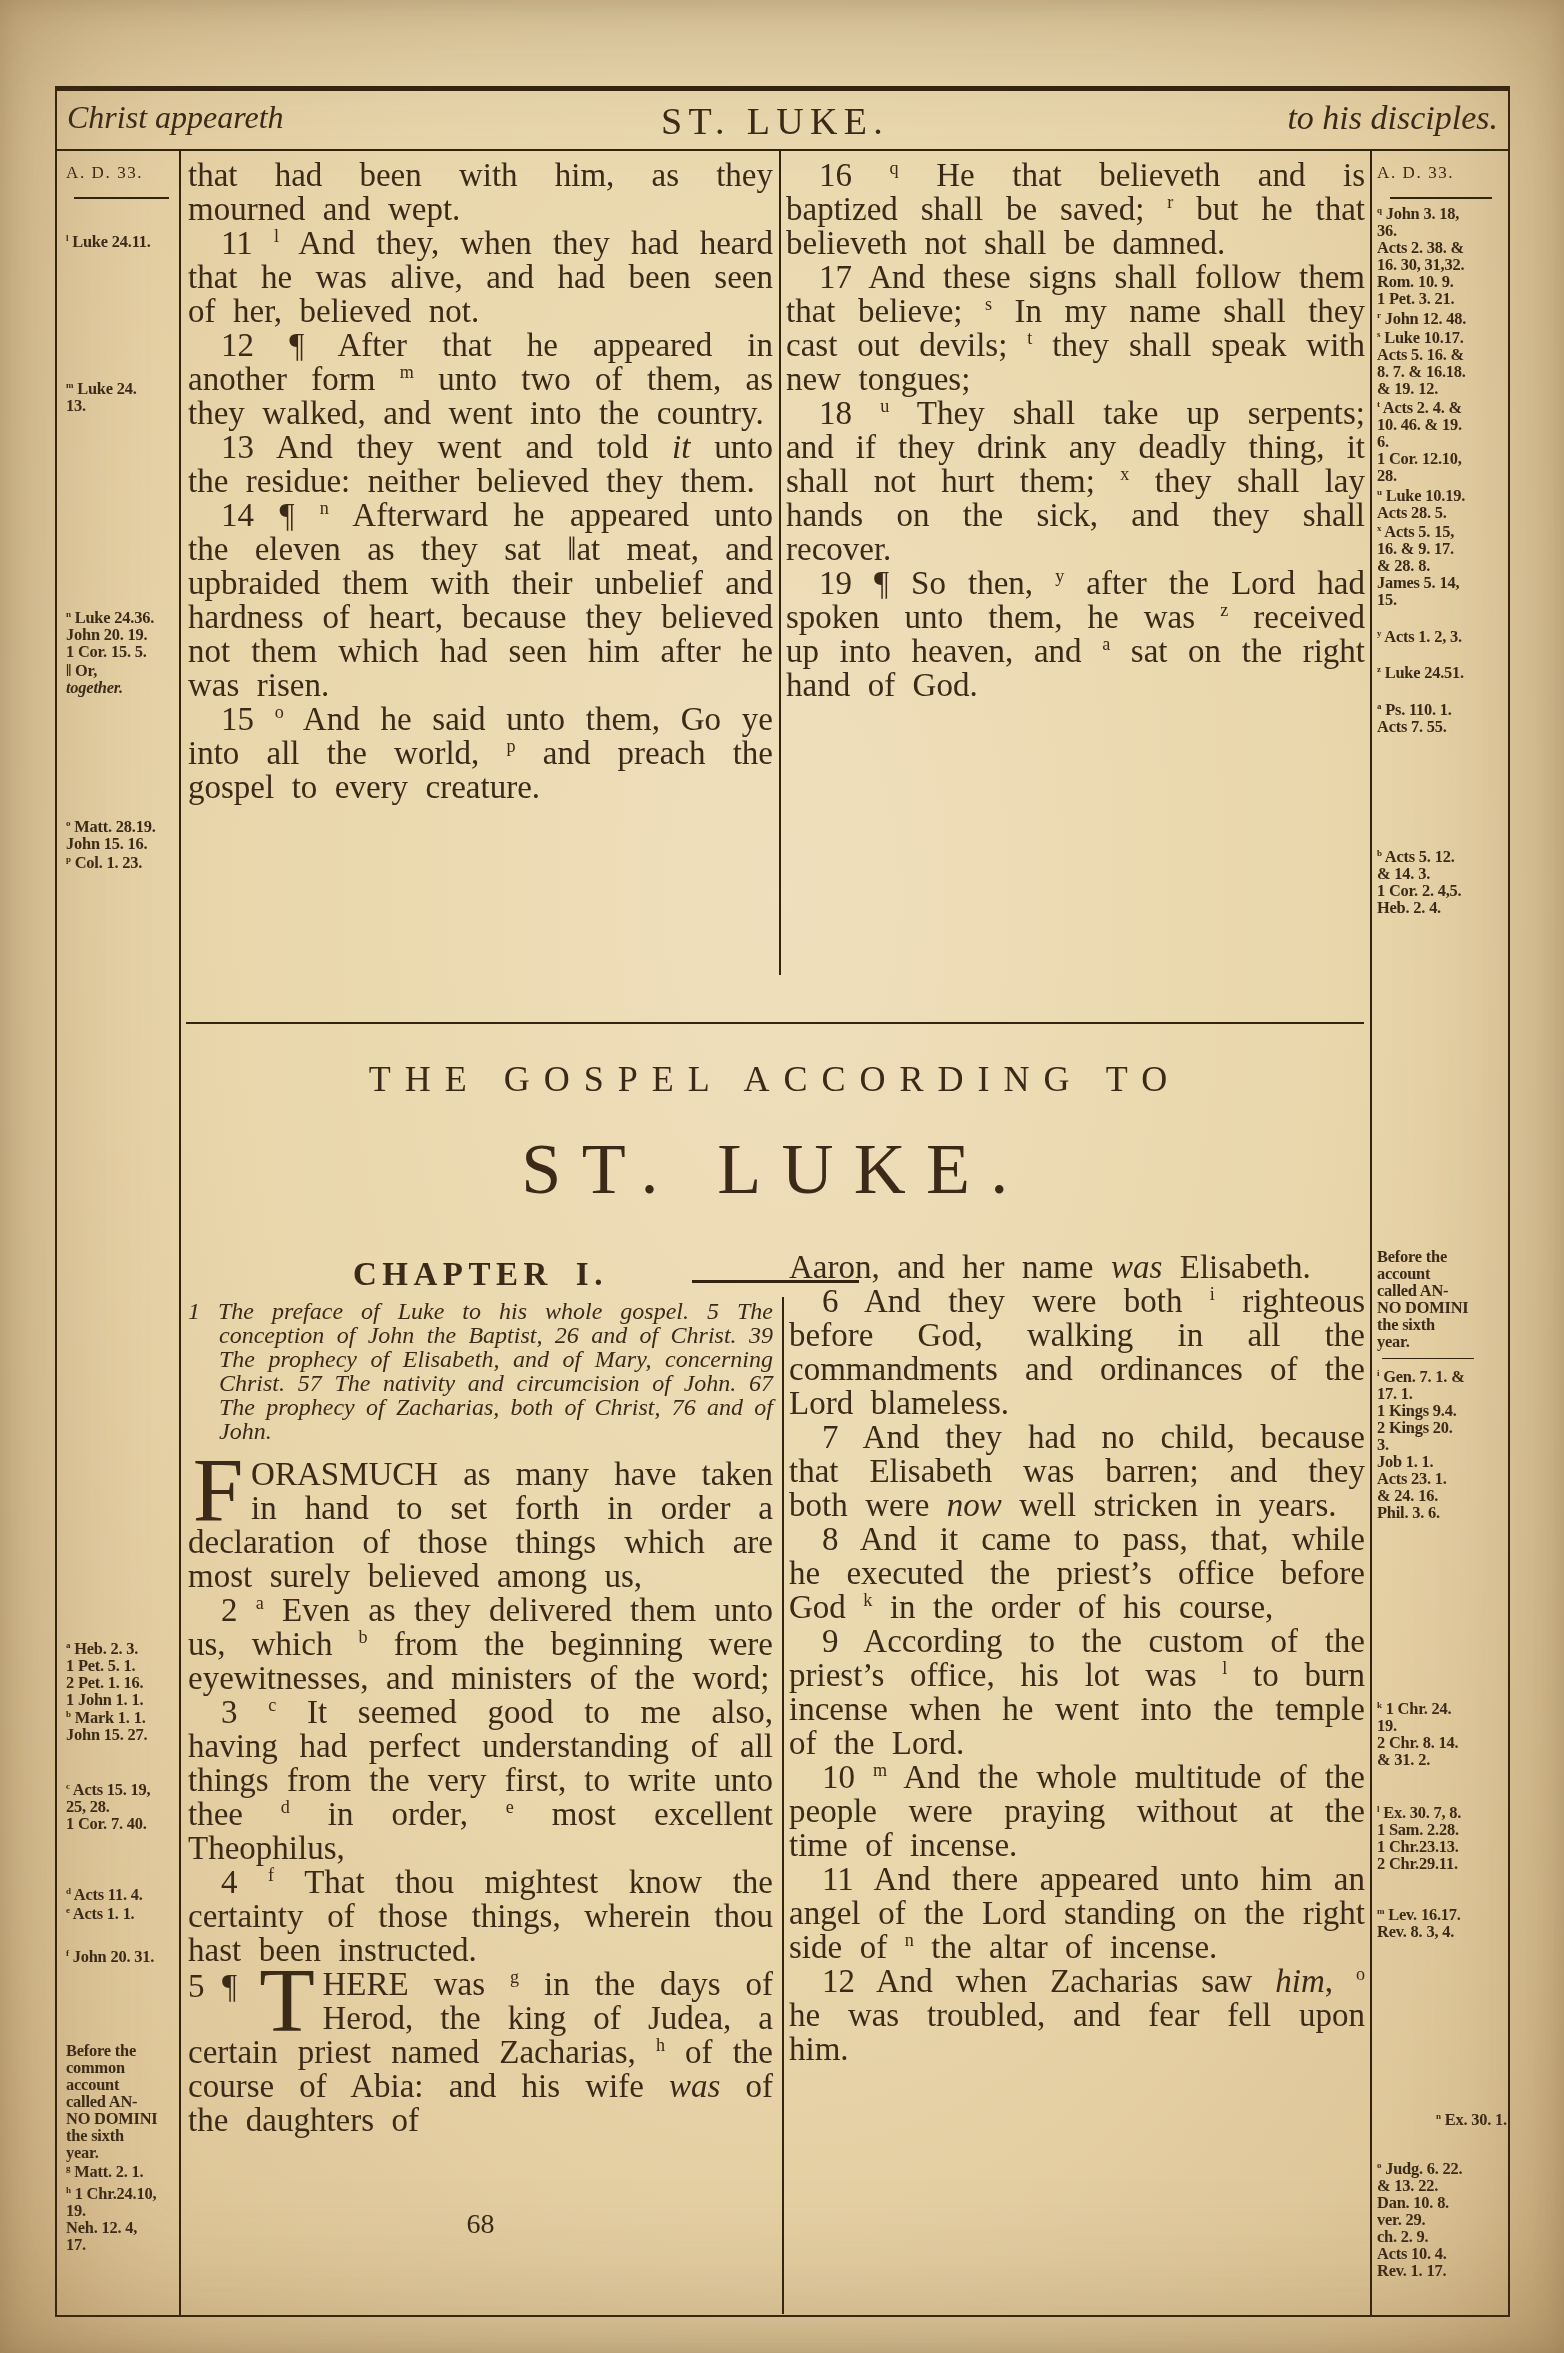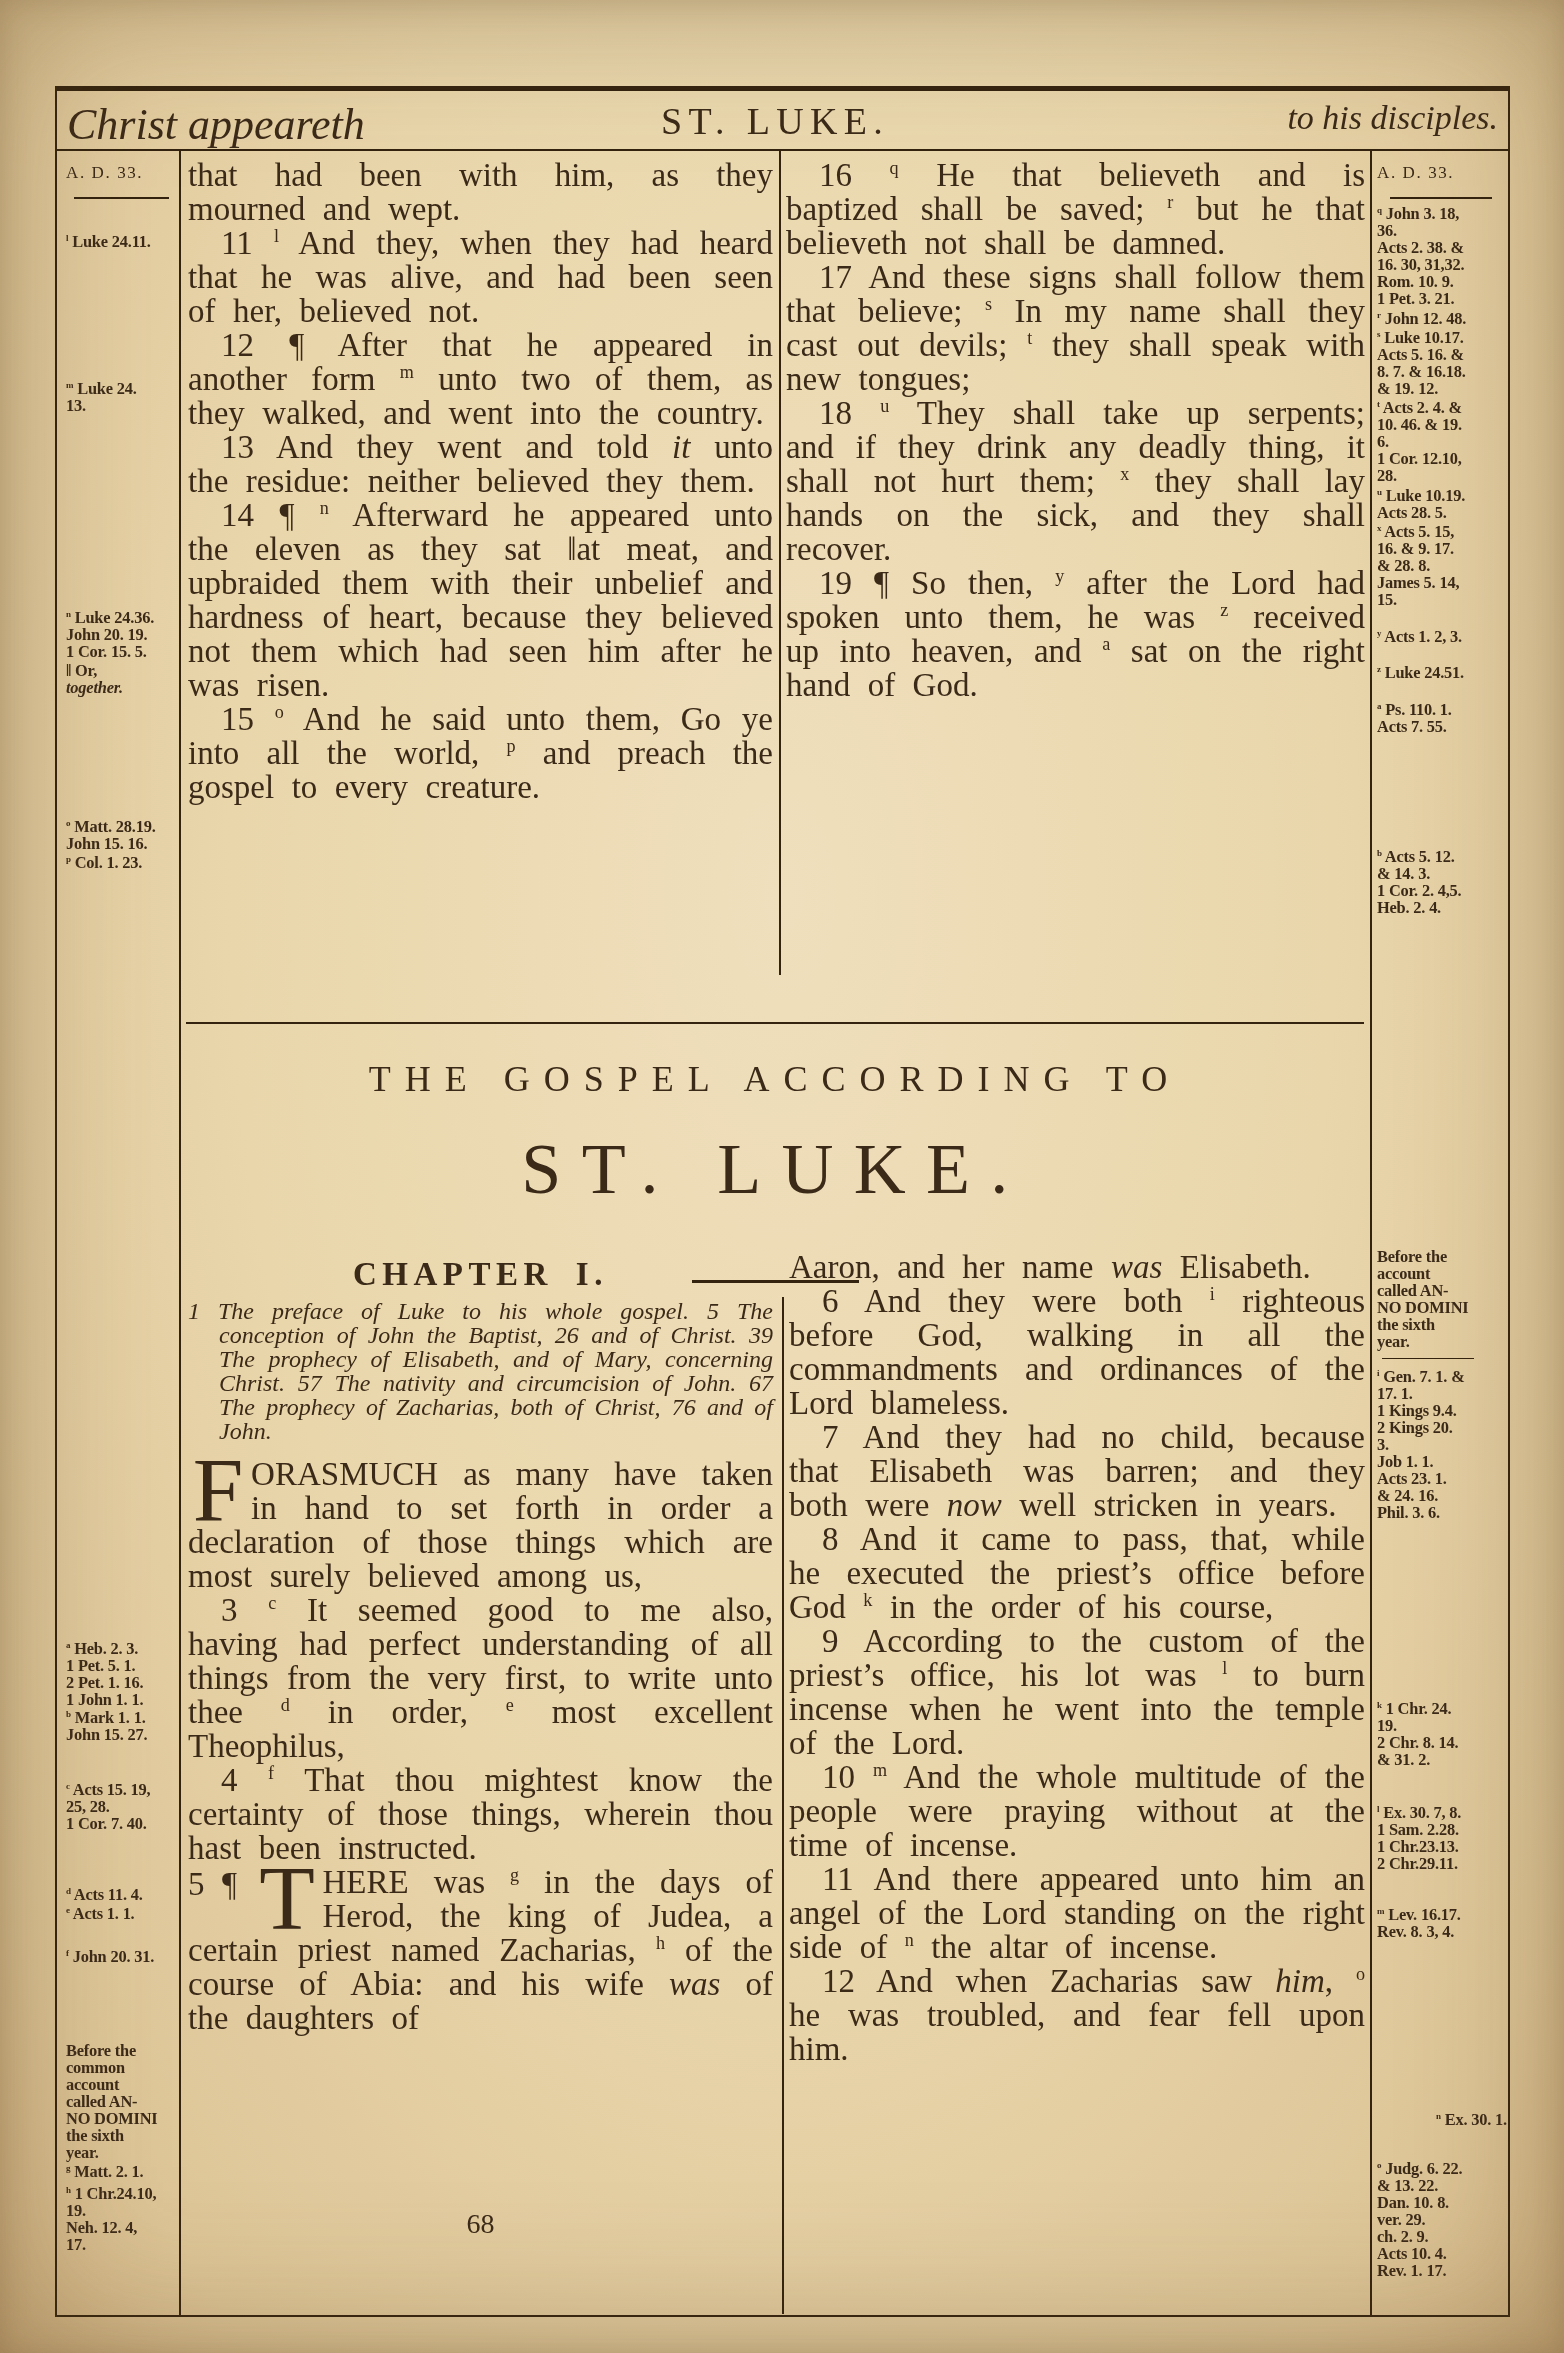--- a/index.html
+++ b/index.html
@@ -10,21 +10,21 @@
     font-family:"Liberation Serif","DejaVu Serif",serif;
     color:#3c2a19;
   }
   .page::after{
     content:'';position:absolute;inset:0;pointer-events:none;
     box-shadow:inset 0 0 156px rgba(100,70,30,.40), inset 0 0 31px rgba(100,70,30,.22);
   }
   .rule{position:absolute;background:#33230f;}
   
   .hdr{position:absolute;top:99px;height:47px;}
-  .hdr-left{left:67px;font-style:italic;font-size:44px;}
+  .hdr-left{left:67px;font-style:italic;font-size:32px;}
   .hdr-center{left:186px;width:1178px;text-align:center;font-size:38px;letter-spacing:6.3px;}
   .hdr-right{right:67px;font-style:italic;font-size:34px;}
   
   .col{position:absolute;text-align:justify;font-size:33px;line-height:34px;word-spacing:0.28em;}
   #mark-col1{left:188px;top:158px;width:585px;}
   #mark-col2{left:786px;top:158px;width:579px;}
   #luke-col1{left:188px;top:1257px;width:585px;}
   #luke-col2{left:789px;top:1250px;width:576px;}
   .vp{margin:0;text-indent:1.0em;}
   .vp.cont{text-indent:0;}
@@ -137,20 +137,21 @@
 
   <div class="title-kicker">THE GOSPEL ACCORDING TO</div>
   <div class="title-main">ST. LUKE.</div>
 
   <div class="col" id="luke-col1">
     <h3 class="chap-head">CHAPTER I.</h3>
     <p class="chap-summary">1 The preface of Luke to his whole gospel. 5 The conception of John the Baptist, 26 and of Christ. 39 The prophecy of Elisabeth, and of Mary, concerning Christ. 57 The nativity and circumcision of John. 67 The prophecy of Zacharias, both of Christ, 76 and of John.</p>
   <p class="vp dropcap"><span class="dcbox">
           <span class="dcglyph">F</span>
         </span>ORASMUCH as many have taken in hand to set forth in order a declaration of those things which are most surely believed among us,</p>
+      <p class="vp verse">2 <sup>a</sup> Even as they delivered them unto us, which <sup>b</sup> from the beginning were eyewitnesses, and ministers of the word;</p>
       <p class="vp verse">3 <sup>c</sup> It seemed good to me also, having had perfect understanding of all things from the very first, to write unto thee <sup>d</sup> in order, <sup>e</sup> most excellent Theophilus,</p>
       <p class="vp verse">4 <sup>f</sup> That thou mightest know the certainty of those things, wherein thou hast been instructed.</p>
       <p class="vp dropcap"><span class="dcbox">
           <span class="vpre">5 ¶ </span>
           <span class="dcglyph">T</span>
         </span>HERE was <sup>g</sup> in the days of Herod, the king of Judea, a certain priest named Zacharias, <sup>h</sup> of the course of Abia: and his wife <em>was</em> of the daughters of</p>
     </div>
   <div class="col" id="luke-col2">
       <p class="vp cont">Aaron, and her name <em>was</em> Elisabeth.</p>
       <p class="vp verse">6 And they were both <sup>i</sup> righteous before God, walking in all the commandments and ordinances of the Lord blameless.</p>

